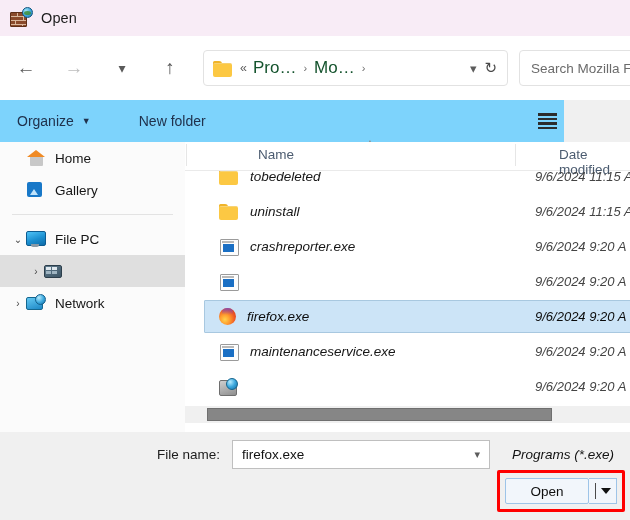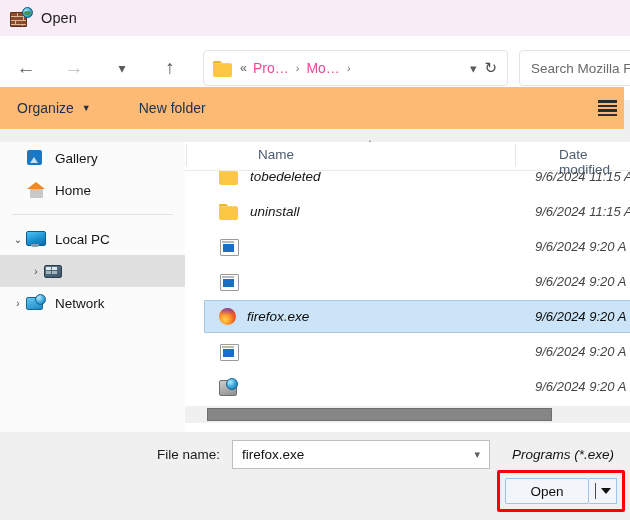--- a/index.html
+++ b/index.html
@@ -109,21 +109,21 @@
     border-radius: 1.5px 3px 0 0;
   }
   .folder-ico::after {
     content:""; position:absolute; left:0; top:2.5px;
     width: 19px; height: 12.5px; background: #fcc843;
     border-radius: 2px;
     border-top: 1px solid #f6d071;
   }
   .crumb-chevs { color:#585858; font-size: 12.5px; margin-right: 7px; letter-spacing:-1px;}
   .crumb {
-    color:#ec4899; font-size: 14px; white-space: nowrap;
+    color:#14532d; font-size: 17px; white-space: nowrap;
   }
   .crumb-sep { color:#6d6d6d; font-size: 11px; margin: 0 7px; }
   .crumb-spacer { flex: 1 1 auto; }
   .crumb-drop { color:#5c5c5c; font-size: 13px; padding: 0 8px; }
   .crumb-refresh { color:#4a4a4a; font-size: 15px; padding-right: 4px; }
 
   .searchbox {
     margin-left: 11px;
     width: 160px; height: 36px;
     background:#fff;
@@ -133,23 +133,23 @@
     padding-left: 11px;
     flex: 0 0 auto;
     overflow: hidden;
   }
   .searchbox span {
     font-size: 13.5px; color:#6b6b6b; white-space: nowrap;
   }
 
   
   .cmdbar {
-    position: absolute; left: 0; top: 87px;
-    width: 624px; height: 42px;
-    background: #fdba74;
+    position: absolute; left: 0; top: 100px;
+    width: 564px; height: 42px;
+    background: #7dd3fc;
     display: flex; align-items: center;
   }
   .cmd {
     font-size: 14px; color: #20324d;
     display: flex; align-items: center;
   }
   .cmd-organize { margin-left: 17px; }
   .cmd-caret { font-size: 9px; margin-left: 8px; color:#20324d; }
   .cmd-newfolder { margin-left: 48px; }
   .cmd-spacer { flex: 1 1 auto; }
@@ -482,33 +482,33 @@
       <i></i>
         <i></i>
         <i></i>
         <i></i>
     </div>
   </div>
 
   <div class="pane-left">
     <div class="sb-item">
       <span class="sb-arrow empty"></span>
+      <span class="sb-ico ic-home"></span>
+      <span class="sb-label">Home</span>
+    </div>
+    <div class="sb-item">
+      <span class="sb-arrow empty"></span>
       <span class="sb-ico ic-gallery"></span>
       <span class="sb-label">Gallery</span>
-    </div>
-    <div class="sb-item">
-      <span class="sb-arrow empty"></span>
-      <span class="sb-ico ic-home"></span>
-      <span class="sb-label">Home</span>
     </div>
     <div class="sb-sep"></div>
     <div class="sb-item">
       <span class="sb-arrow">⌄</span>
       <span class="sb-ico ic-pc"></span>
-      <span class="sb-label">Local PC</span>
+      <span class="sb-label">File PC</span>
     </div>
     <div class="sb-item sel">
       <span class="sb-indent"></span>
       <span class="sb-arrow">›</span>
       <span class="sb-ico ic-disk"></span>
     </div>
     <div class="sb-item">
       <span class="sb-arrow">›</span>
       <span class="sb-ico ic-net"></span>
       <span class="sb-label">Network</span>
@@ -532,47 +532,49 @@
       <div class="row">
         <span class="row-ico ic-folder"></span>
         <span class="row-name">tobedeleted</span>
         <span class="row-date">9/6/2024 11:15 A</span>
       </div>
 
       <div class="row">
         <span class="row-ico ic-folder"></span>
         <span class="row-name">uninstall</span>
         <span class="row-date">9/6/2024 11:15 A</span>
+      </div>
+
+      <div class="row">
+        <span class="row-ico ic-exe">
+            <i></i>
+          </span>
+        <span class="row-name">crashreporter.exe</span>
+        <span class="row-date">9/6/2024 9:20 A</span>
       </div>
 
       <div class="row">
         <span class="row-ico ic-exe">
             <i></i>
           </span>
         <span class="row-date">9/6/2024 9:20 A</span>
       </div>
 
-      <div class="row">
-        <span class="row-ico ic-exe">
-            <i></i>
-          </span>
-        <span class="row-date">9/6/2024 9:20 A</span>
-      </div>
-
       <div class="row selected">
         <span class="rowbg"></span>
         <span class="row-ico ic-firefox"></span>
         <span class="row-name">firefox.exe</span>
         <span class="row-date">9/6/2024 9:20 A</span>
       </div>
 
       <div class="row">
         <span class="row-ico ic-exe">
             <i></i>
           </span>
+        <span class="row-name">maintenanceservice.exe</span>
         <span class="row-date">9/6/2024 9:20 A</span>
       </div>
 
       <div class="row">
         <span class="row-ico ic-maint"></span>
         <span class="row-date">9/6/2024 9:20 A</span>
       </div>
 
     </div>
   </div>

